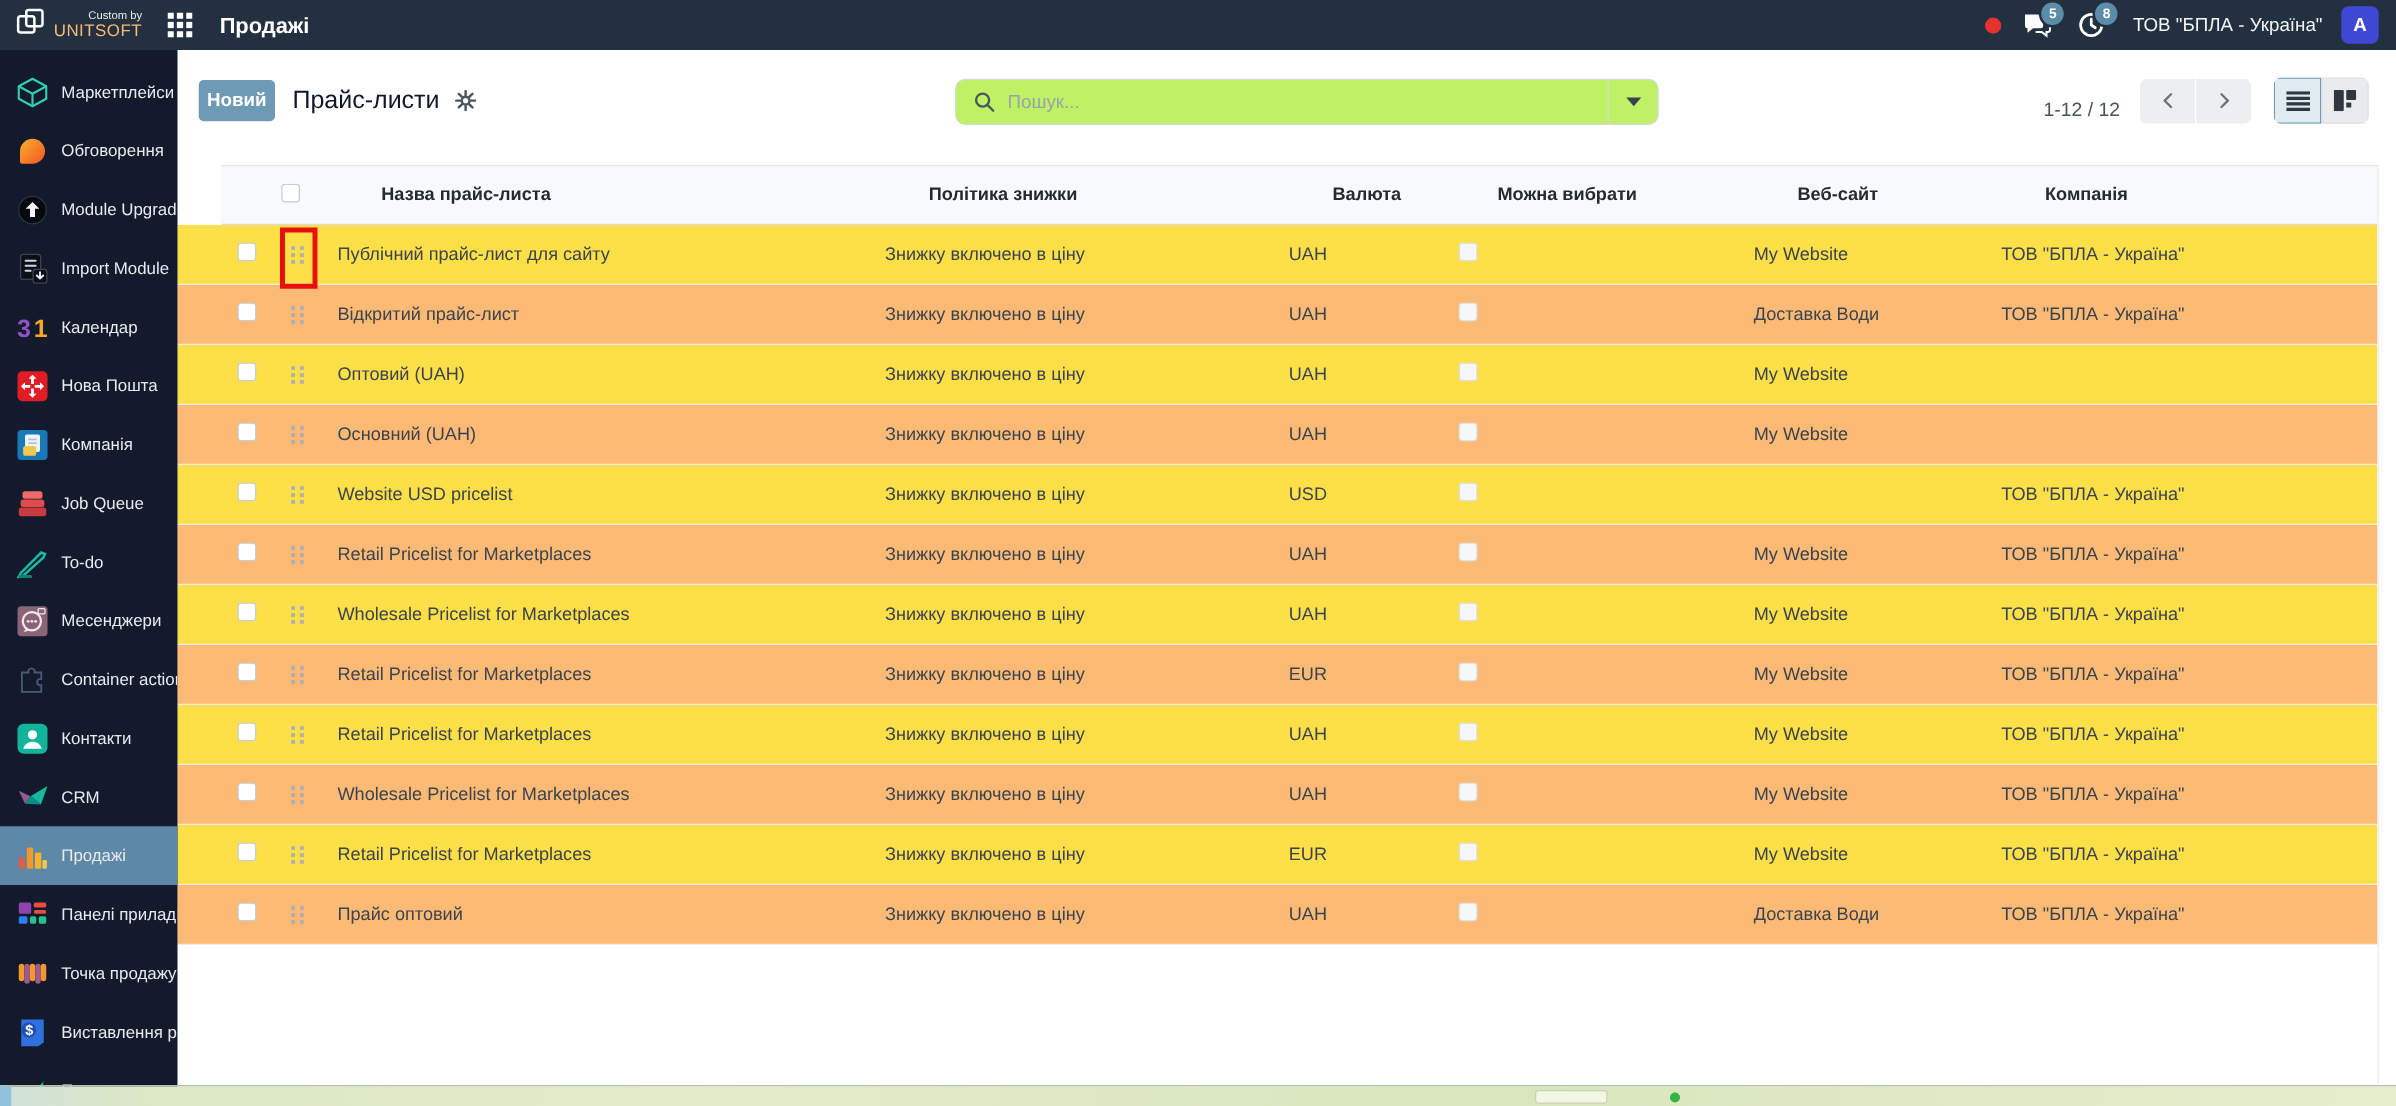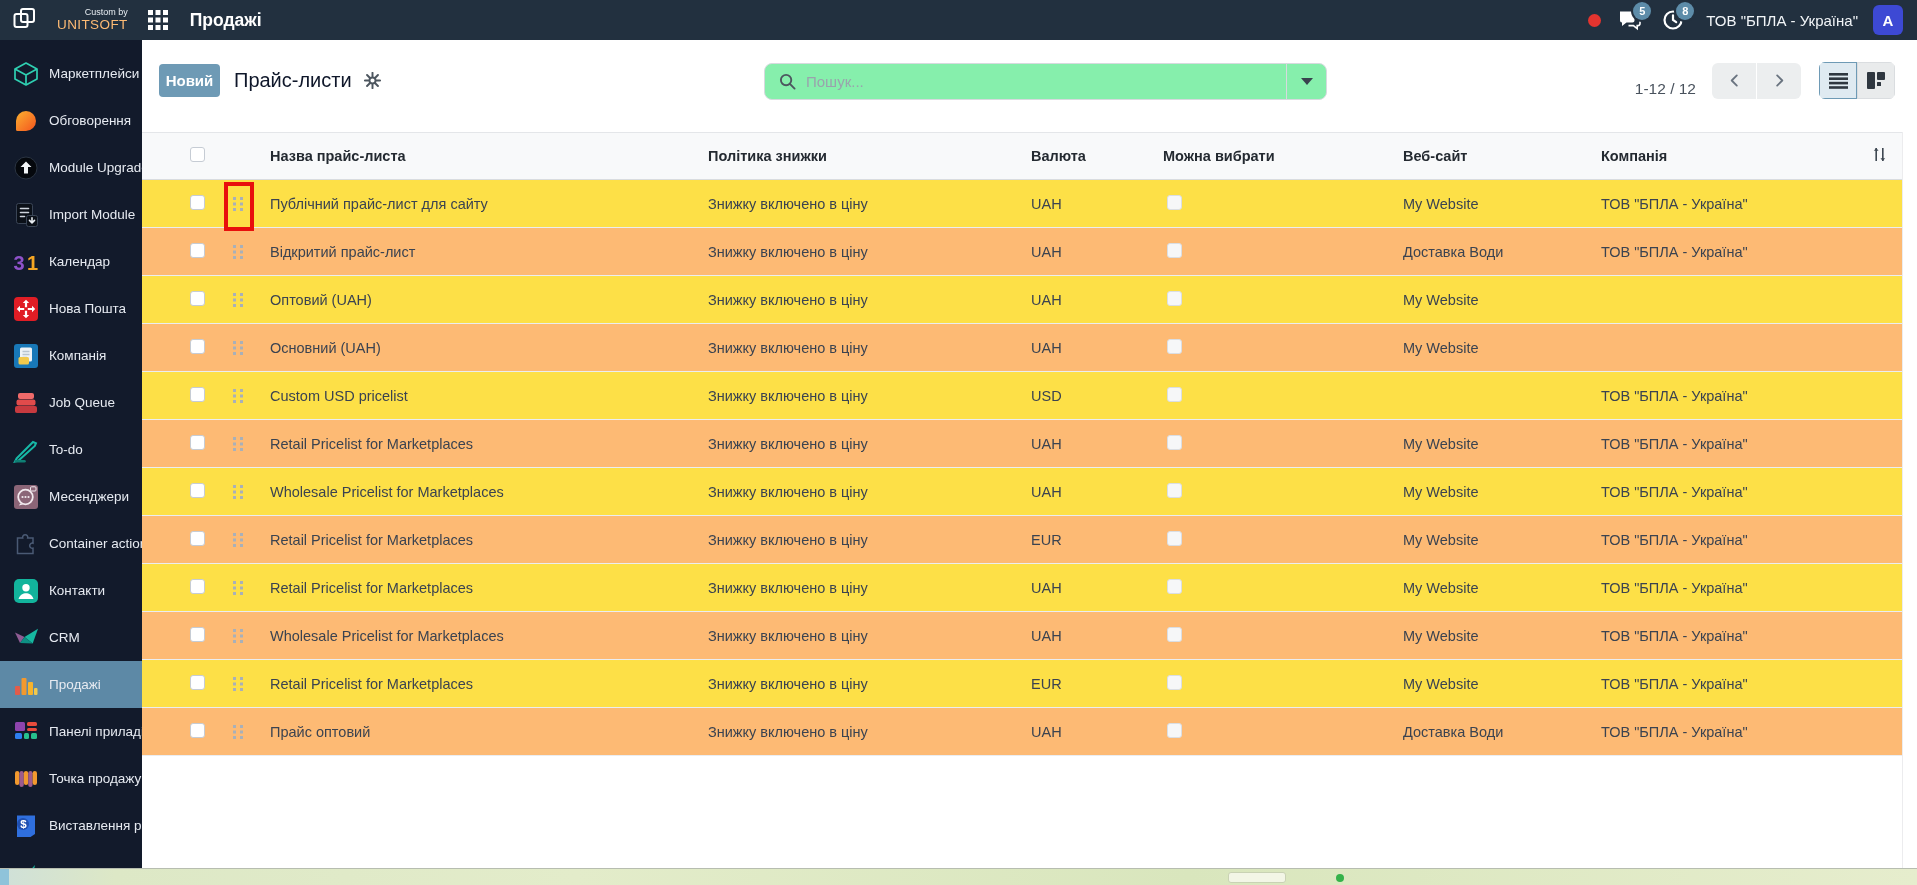--- a/index.html
+++ b/index.html
@@ -3,21 +3,21 @@
 <meta charset="utf-8">
 <style>
   * { box-sizing: border-box; margin: 0; padding: 0; }
   html,body { width:1917px; height:885px; overflow:hidden; }
   body { font-family:"Liberation Sans","DejaVu Sans",sans-serif; background:#fff; position:relative; }
 
   
   .topbar { position:absolute; left:0; top:0; width:1917px; height:40px; background:#22303f; color:#fff;
             display:flex; align-items:center; z-index:30; }
   .tb-left { display:flex; align-items:center; height:100%; }
-  .logo { display:flex; align-items:center; gap:20px; padding:0 10px 0 12px; }
+  .logo { display:flex; align-items:center; gap:6px; padding:0 10px 0 12px; }
   .logo-text { display:flex; flex-direction:column; line-height:1.05; }
   .logo-sub { font-size:9px; color:#e8edf2; align-self:flex-end; }
   .logo-main { font-size:13.5px; font-weight:normal; letter-spacing:.4px; color:#fdba74; }
   .apps-grid { width:40px; height:40px; display:flex; align-items:center; justify-content:center; cursor:pointer; }
   .app-name { font-size:17.5px; font-weight:bold; margin:0 16px 0 12px; }
   .tb-menu { display:flex; align-items:center; gap:27px; font-size:15px; color:#e9edf2; }
   .menu-item { cursor:pointer; white-space:nowrap; }
   .tb-right { margin-left:auto; display:flex; align-items:center; gap:15px; padding-right:14px; }
   .presence-dot { width:13px; height:13px; border-radius:50%; background:#e3342f; }
   .tb-ico { position:relative; width:28px; height:28px; display:flex; align-items:center; justify-content:center; }
@@ -42,21 +42,21 @@
   .content { position:absolute; left:142px; top:40px; width:1775px; bottom:0; background:#fff; }
 
   
   .cpanel { position:absolute; left:0; top:0; width:100%; height:92px; background:#fff; }
   .btn-new { position:absolute; left:17px; top:24px; width:61px; height:33px; background:#6e9ab5; color:#fff;
              border:none; border-radius:4px; font-size:15px; font-weight:bold; font-family:inherit; cursor:pointer; }
   .title-wrap { position:absolute; left:92px; top:24px; height:33px; display:flex; align-items:center; gap:12px; }
   .page-title { font-size:20px; color:#0f172a; }
   .gear { display:flex; cursor:pointer; }
   .searchbox { position:absolute; left:622px; top:23px; width:563px; height:37px; border:1px solid #d6dade;
-               border-radius:8px; background:#86efac; display:flex; align-items:center; }
+               border-radius:8px; background:#bef264; display:flex; align-items:center; }
   .search-ico { margin:0 10px 0 14px; display:flex; }
   .searchbox input { flex:1; border:none; outline:none; font-size:15px; color:#39424e; font-family:inherit; height:100%; background:transparent; }
   .searchbox input::placeholder { color:#9aa3ad; }
   .search-caret { width:40px; height:100%; border-left:1px solid #d6dade; display:flex; align-items:center;
                   justify-content:center; cursor:pointer; }
   .caret-down { width:0; height:0; border-left:6px solid transparent; border-right:6px solid transparent;
                 border-top:7px solid #39424e; }
   .pager-cluster { position:absolute; right:22px; top:22px; height:37px; display:flex; align-items:center; }
   .pager-range { font-size:15.5px; color:#49525d; margin-right:16px;margin-top:16px; }
   .pager-btns { display:flex; height:36px; border-radius:6px; overflow:hidden; }
@@ -65,21 +65,21 @@
   .pager-btn + .pager-btn { margin-left:1px; }
   .view-switch { display:flex; height:37px; margin-left:18px; border-radius:6px; overflow:hidden; }
   .vs-btn { width:38px; height:37px; display:flex; align-items:center; justify-content:center; cursor:pointer;
             background:#e9ebec; border:1px solid #dadde0; }
   .vs-btn.active { background:#dfeaf1; border:1px solid #6e9ab5; }
 
   
   .grid { display:grid; grid-template-columns:72px 48px 438px 325px 130px 240px 200px 255px 52px; align-items:center; }
   .list { position:absolute; left:0; top:92px; width:1760px; }
   .lhead { height:48px; background:#f8f9fa; border-top:1px solid #e4e6e9; border-bottom:1px solid #d9dcdf;
-           font-weight:bold; font-size:14.5px; color:#242a31; }
+           font-weight:bold; font-size:14.5px; color:#242a31;margin-left:35px; }
   .lrow { height:48px; border-bottom:1px solid #ebedf0; font-size:14.5px; color:#3b4350; background:#fde047; cursor:pointer; }
   .lrow.alt { background:#fdba74; }
   .c { padding-left:8px; white-space:nowrap; overflow:hidden; }
   .c.sel { padding-left:48px; }
   .c.handle { padding-left:0; display:flex; justify-content:center; }
   .c.curr { padding-left:6px; }
   .c.comp { padding-left:6px; }
   .c.selectable { padding-left:12px; }
   .c.tail { display:flex; justify-content:flex-end; padding-right:14px; }
   .cb { width:15px; height:15px; border:1px solid #c6ccd4; border-radius:3px; background:#fff; display:inline-block; }
@@ -531,21 +531,21 @@
               <g fill="#a9b0b8">
                 <rect x="2" y="3" width="3" height="3"></rect>
                 <rect x="9" y="3" width="3" height="3"></rect>
                 <rect x="2" y="8.5" width="3" height="3"></rect>
                 <rect x="9" y="8.5" width="3" height="3"></rect>
                 <rect x="2" y="14" width="3" height="3"></rect>
                 <rect x="9" y="14" width="3" height="3"></rect>
               </g>
             </svg>
           </div>
-          <div class="c">Custom USD pricelist</div>
+          <div class="c">Website USD pricelist</div>
           <div class="c">Знижку включено в ціну</div>
           <div class="c curr">USD</div>
           <div class="c selectable"><span class="cb cb-muted"></span></div>
           <div class="c"></div>
           <div class="c comp">ТОВ "БПЛА - Україна"</div>
           <div class="c tail"></div>
         </div>
         <div class="grid lrow alt">
           <div class="c sel"><span class="cb"></span></div>
           <div class="c handle">

